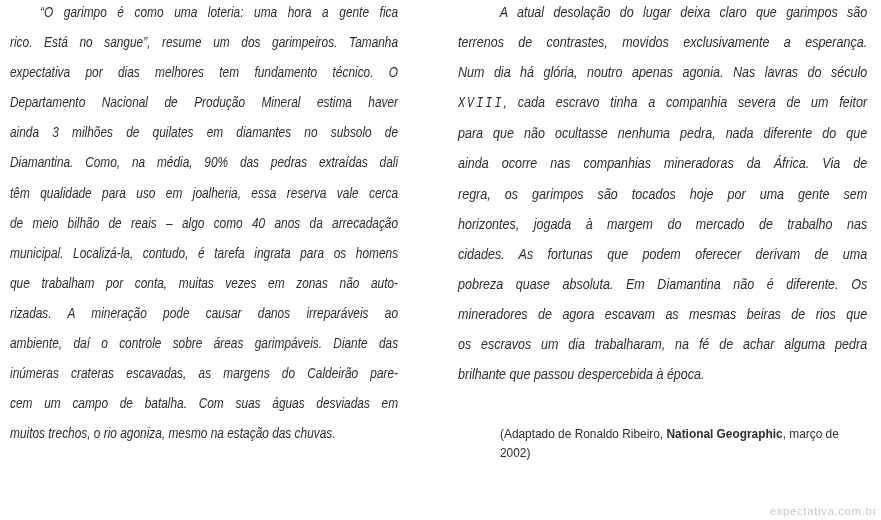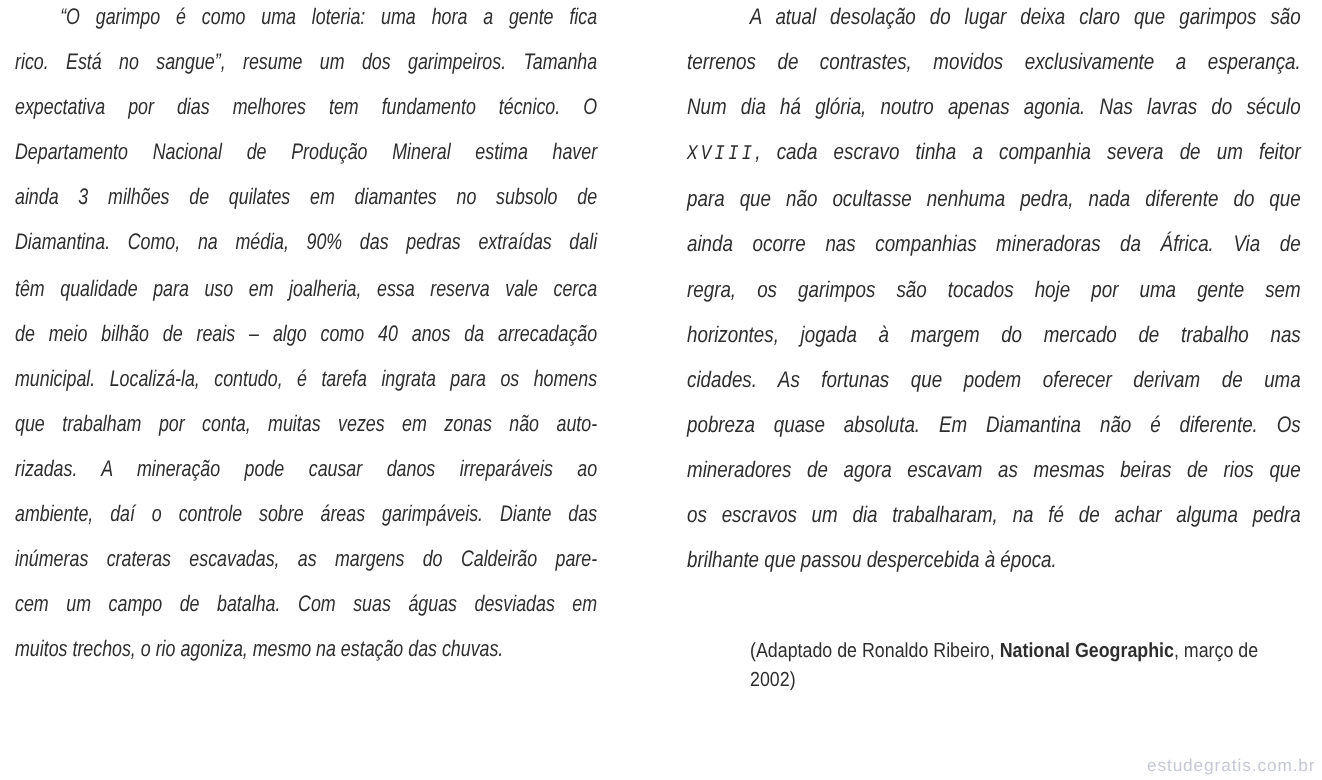--- a/index.html
+++ b/index.html
@@ -110,14 +110,14 @@
       <div class="line"><span>mineradores de agora escavam as mesmas beiras de rios que</span></div>
       <div class="line"><span>os escravos um dia trabalharam, na fé de achar alguma pedra</span></div>
       <div class="line last"><span>brilhante que passou despercebida à época.</span></div>
     </div>
 
   <div class="attribution">
       <div class="line first"><span>(Adaptado de Ronaldo Ribeiro, </span><span class="bold">National Geographic</span><span>, março de</span></div>
       <div class="line last"><span>2002)</span></div>
     </div>
 
-  <div class="watermark">estudegratis.com.br</div>
+  <div class="watermark">expectativa.com.br</div>
 </div>
 
 </body></html>

